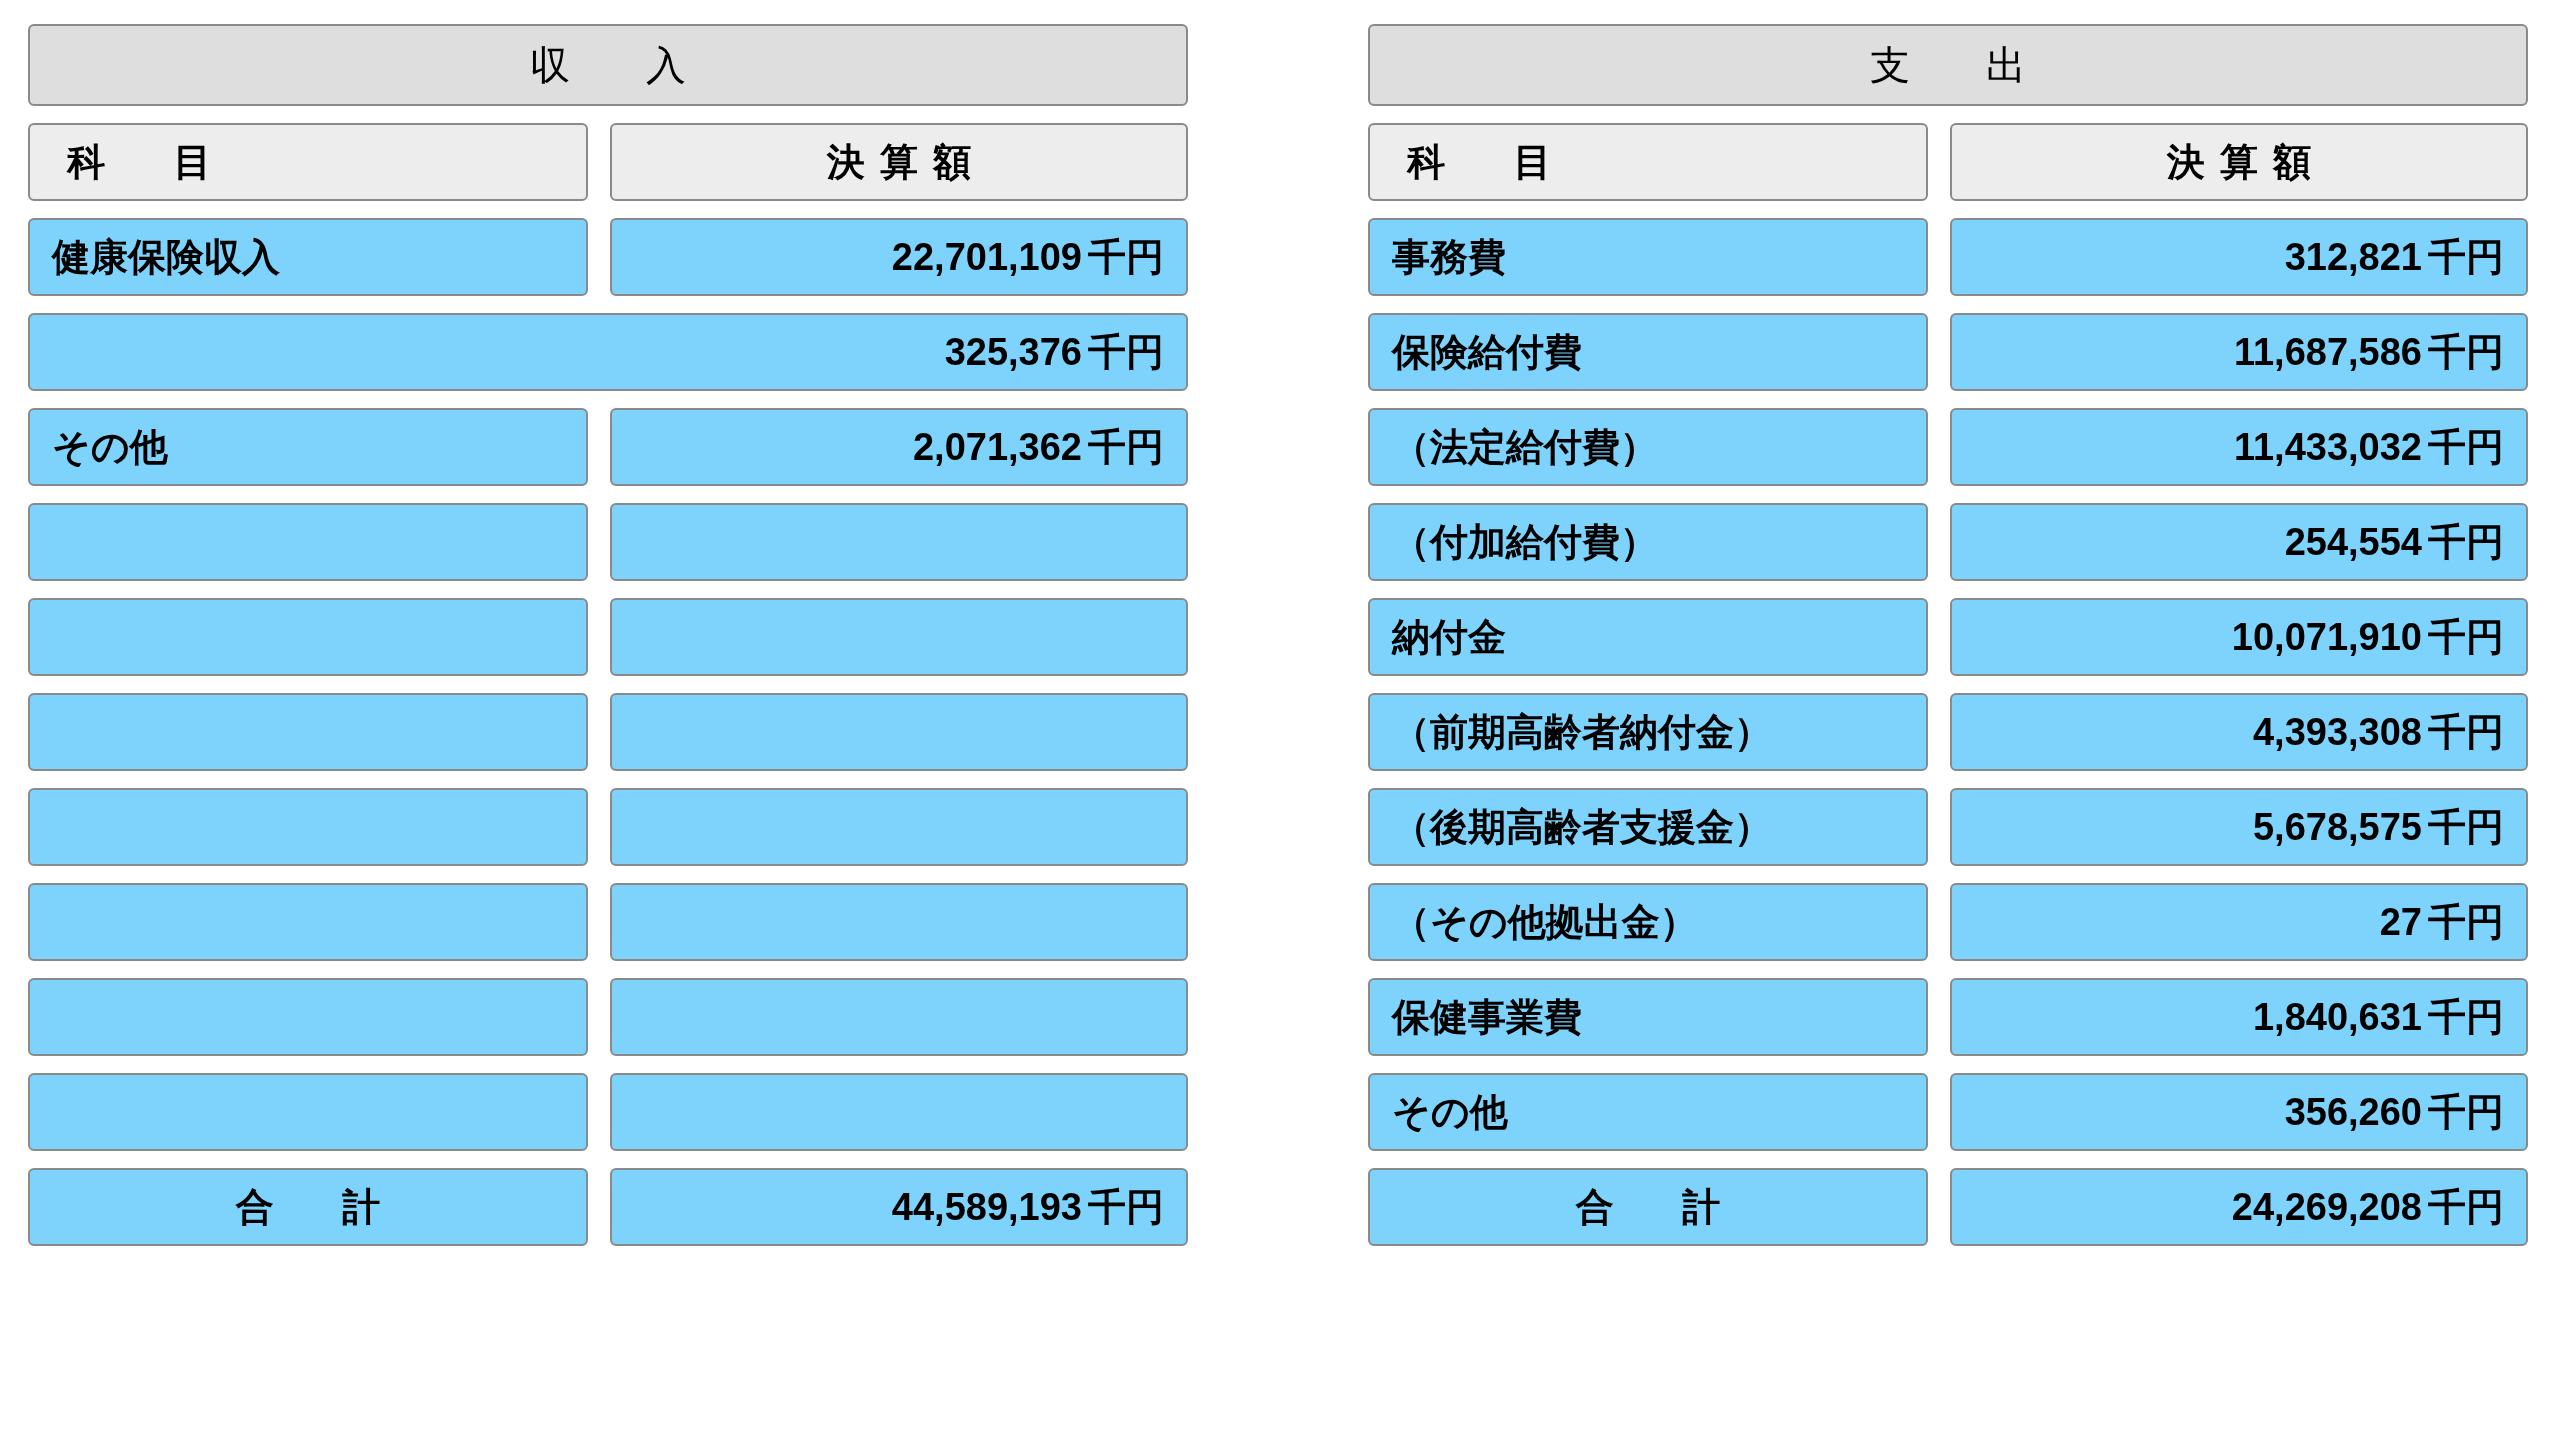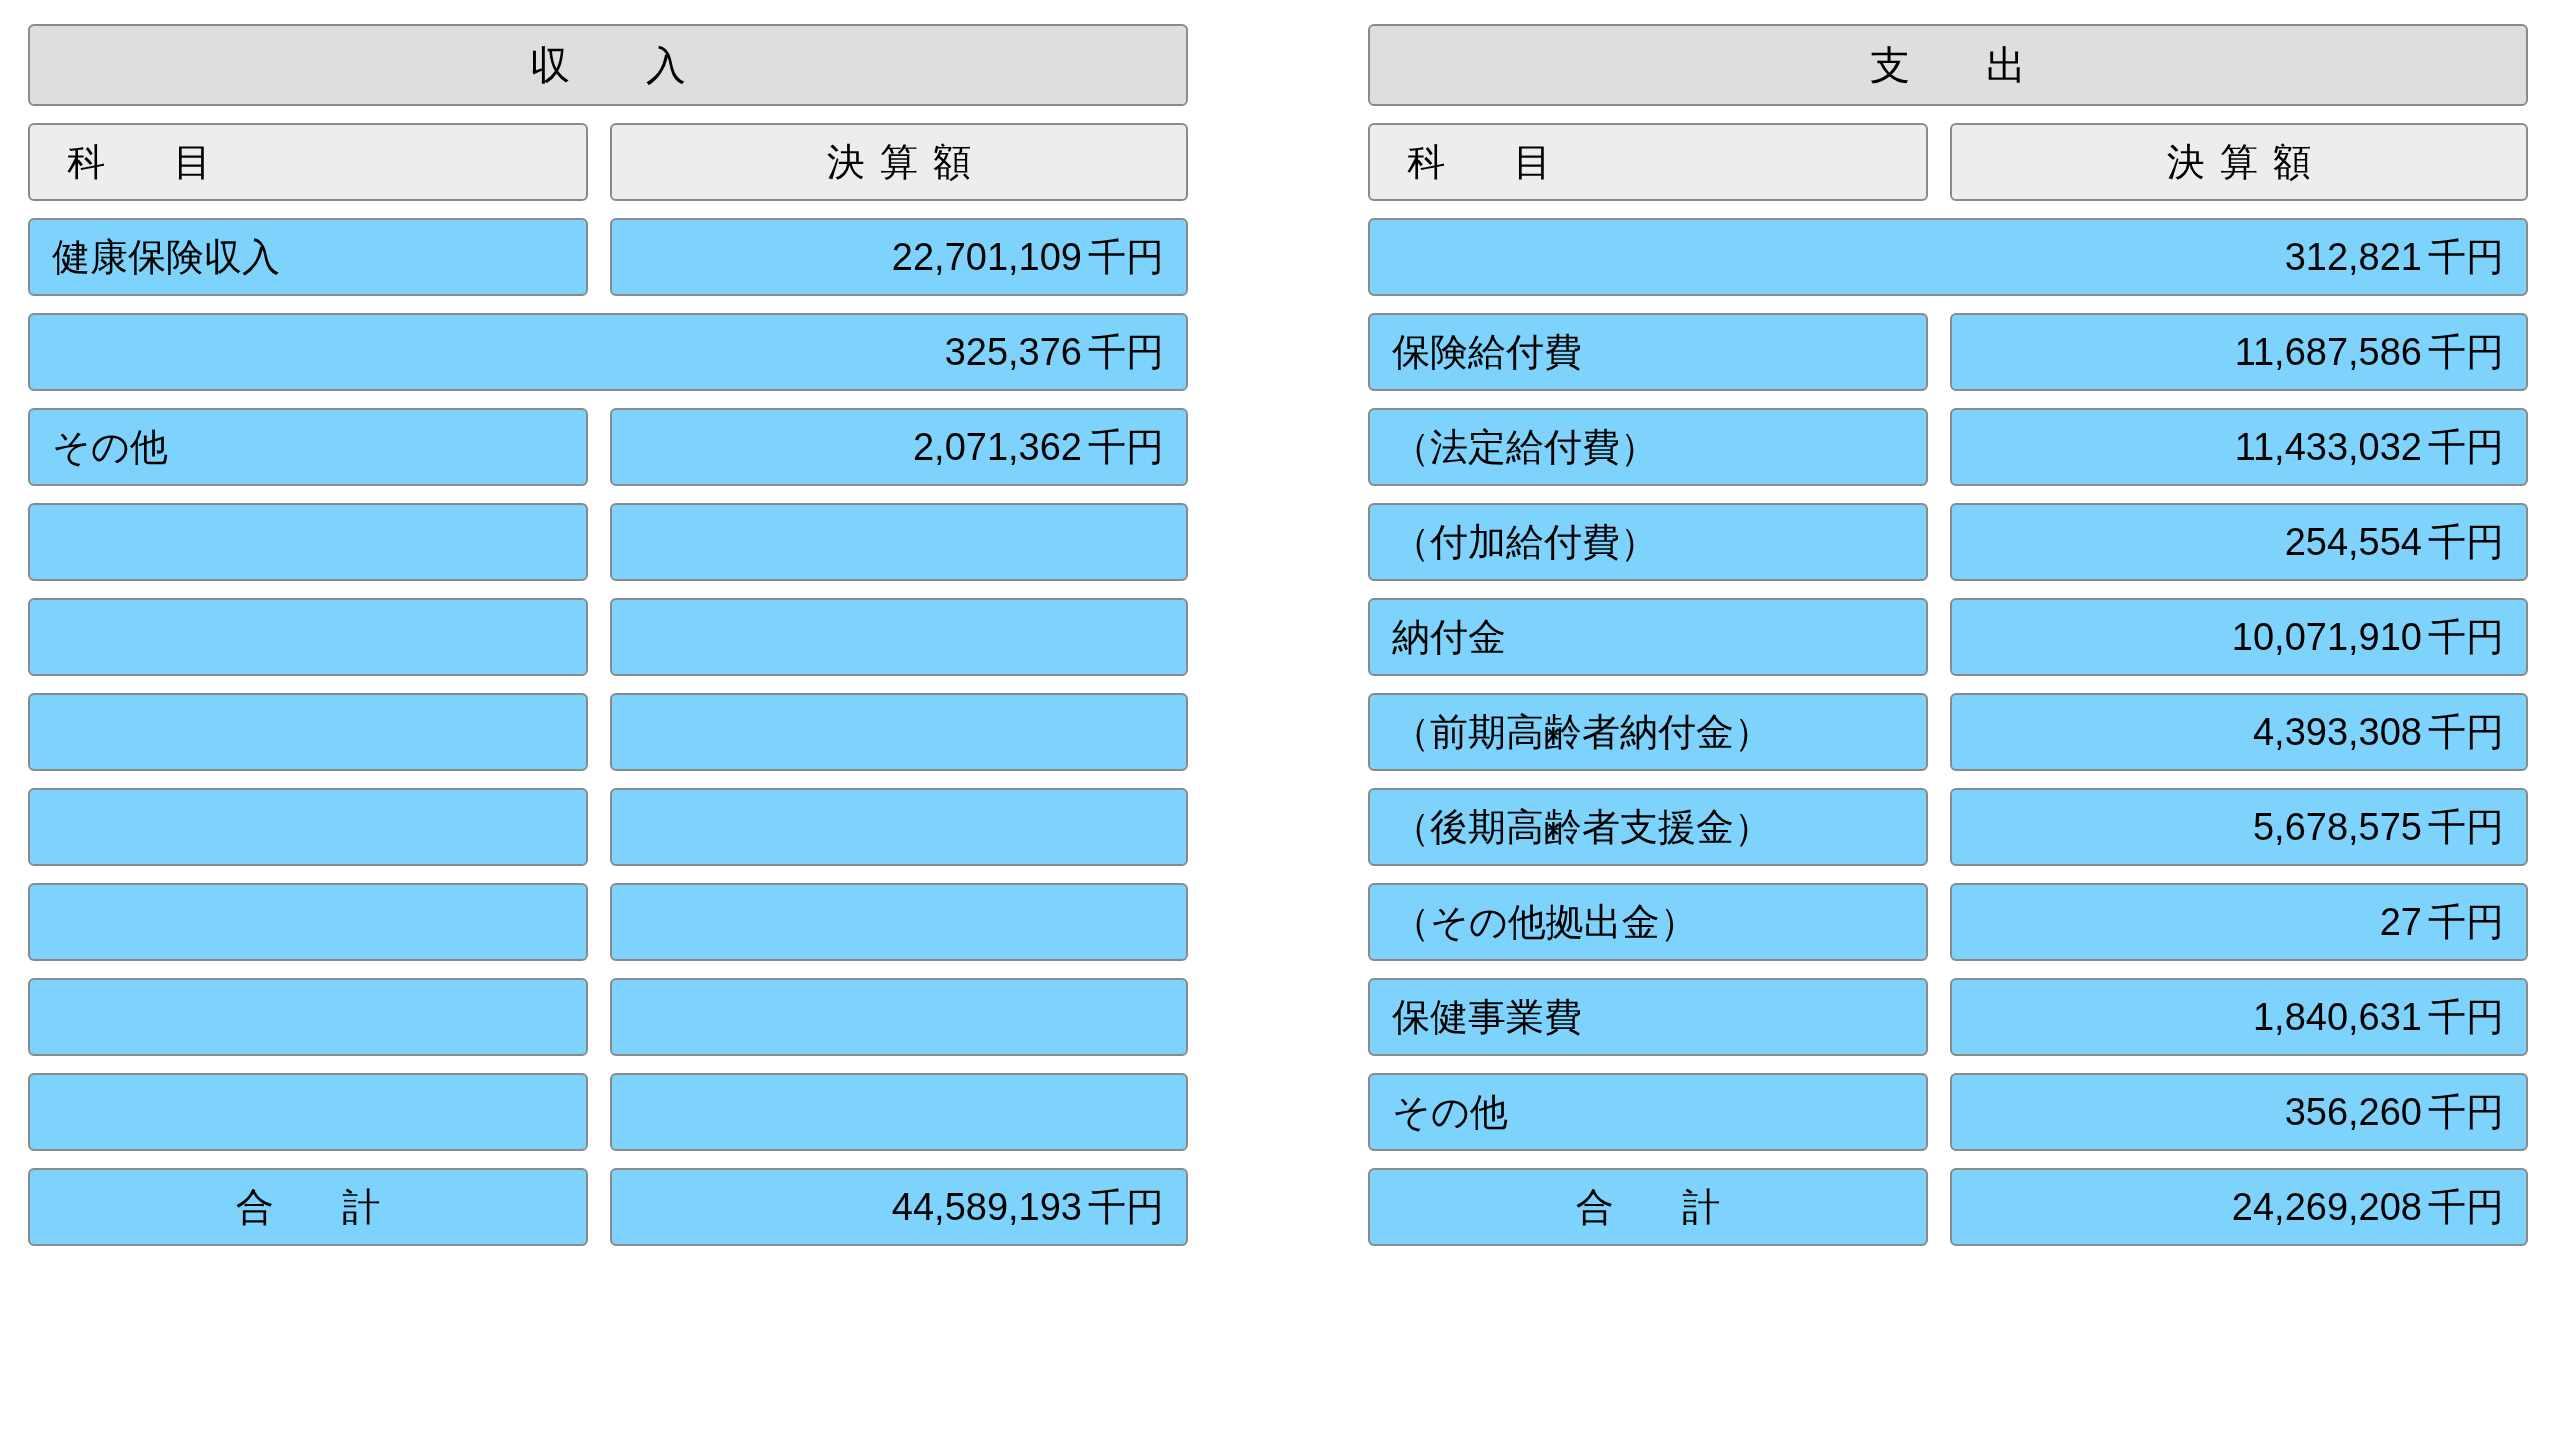--- a/index.html
+++ b/index.html
@@ -40,20 +40,21 @@
     font-size: 40px;
     letter-spacing: 0.45em;
     text-indent: 0.45em;
     font-weight: 500;
   }
   .row {
     display: flex;
     flex-direction: row;
     gap: 22px;
     height: 78px;
+    font-weight: bold;
   }
   .cell {
     border: 2px solid #8a8a8a;
     border-radius: 6px;
     background: #7dd3fc;
     display: flex;
     align-items: center;
     box-sizing: border-box;
     font-size: 38px;
   }
@@ -172,20 +173,21 @@
 
   <div class="panel">
     <div class="panel-title">支　出</div>
 
     <div class="row">
       <div class="cell head item">科　目</div>
       <div class="cell head amount" style="justify-content:center;padding-right:0;">決算額</div>
     </div>
 
     <div class="row">
+      <div class="cell item">事務費</div>
       <div class="cell amount">
         <span class="amt-num">312,821</span>
         <span class="amt-unit">千円</span>
       </div>
     </div>
 
     <div class="row">
       <div class="cell item">保険給付費</div>
       <div class="cell amount">
         <span class="amt-num">11,687,586</span>

